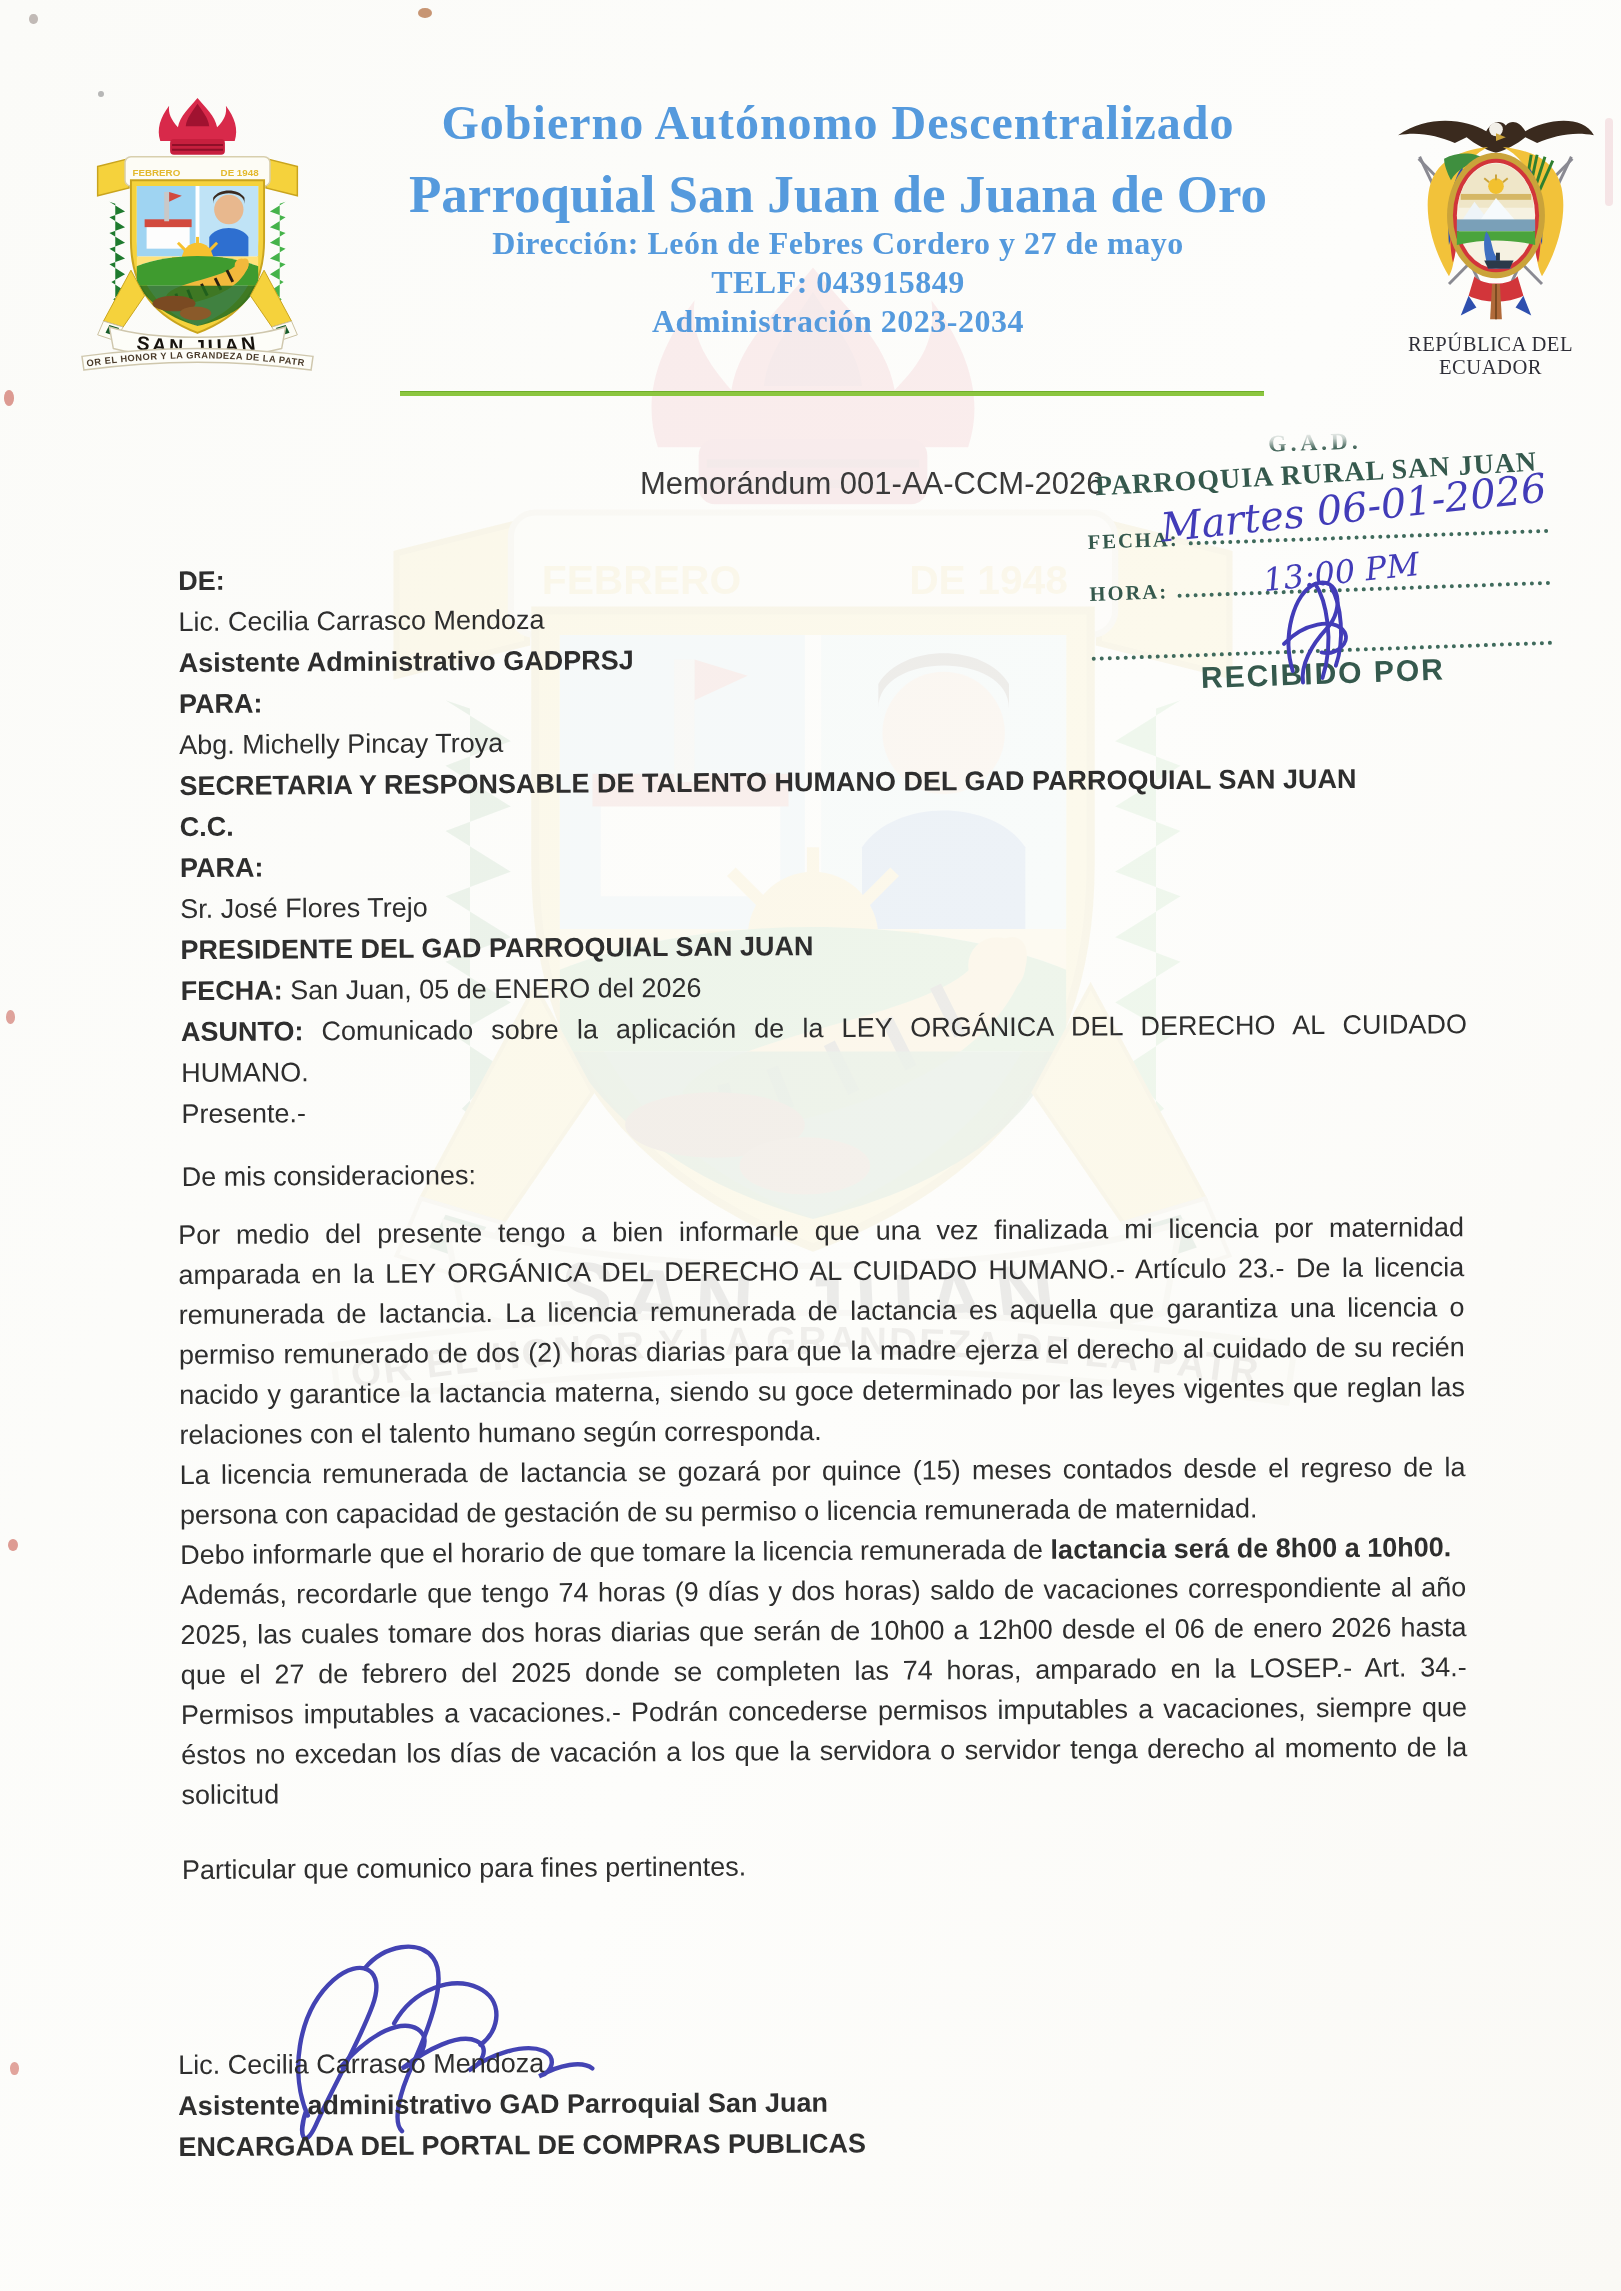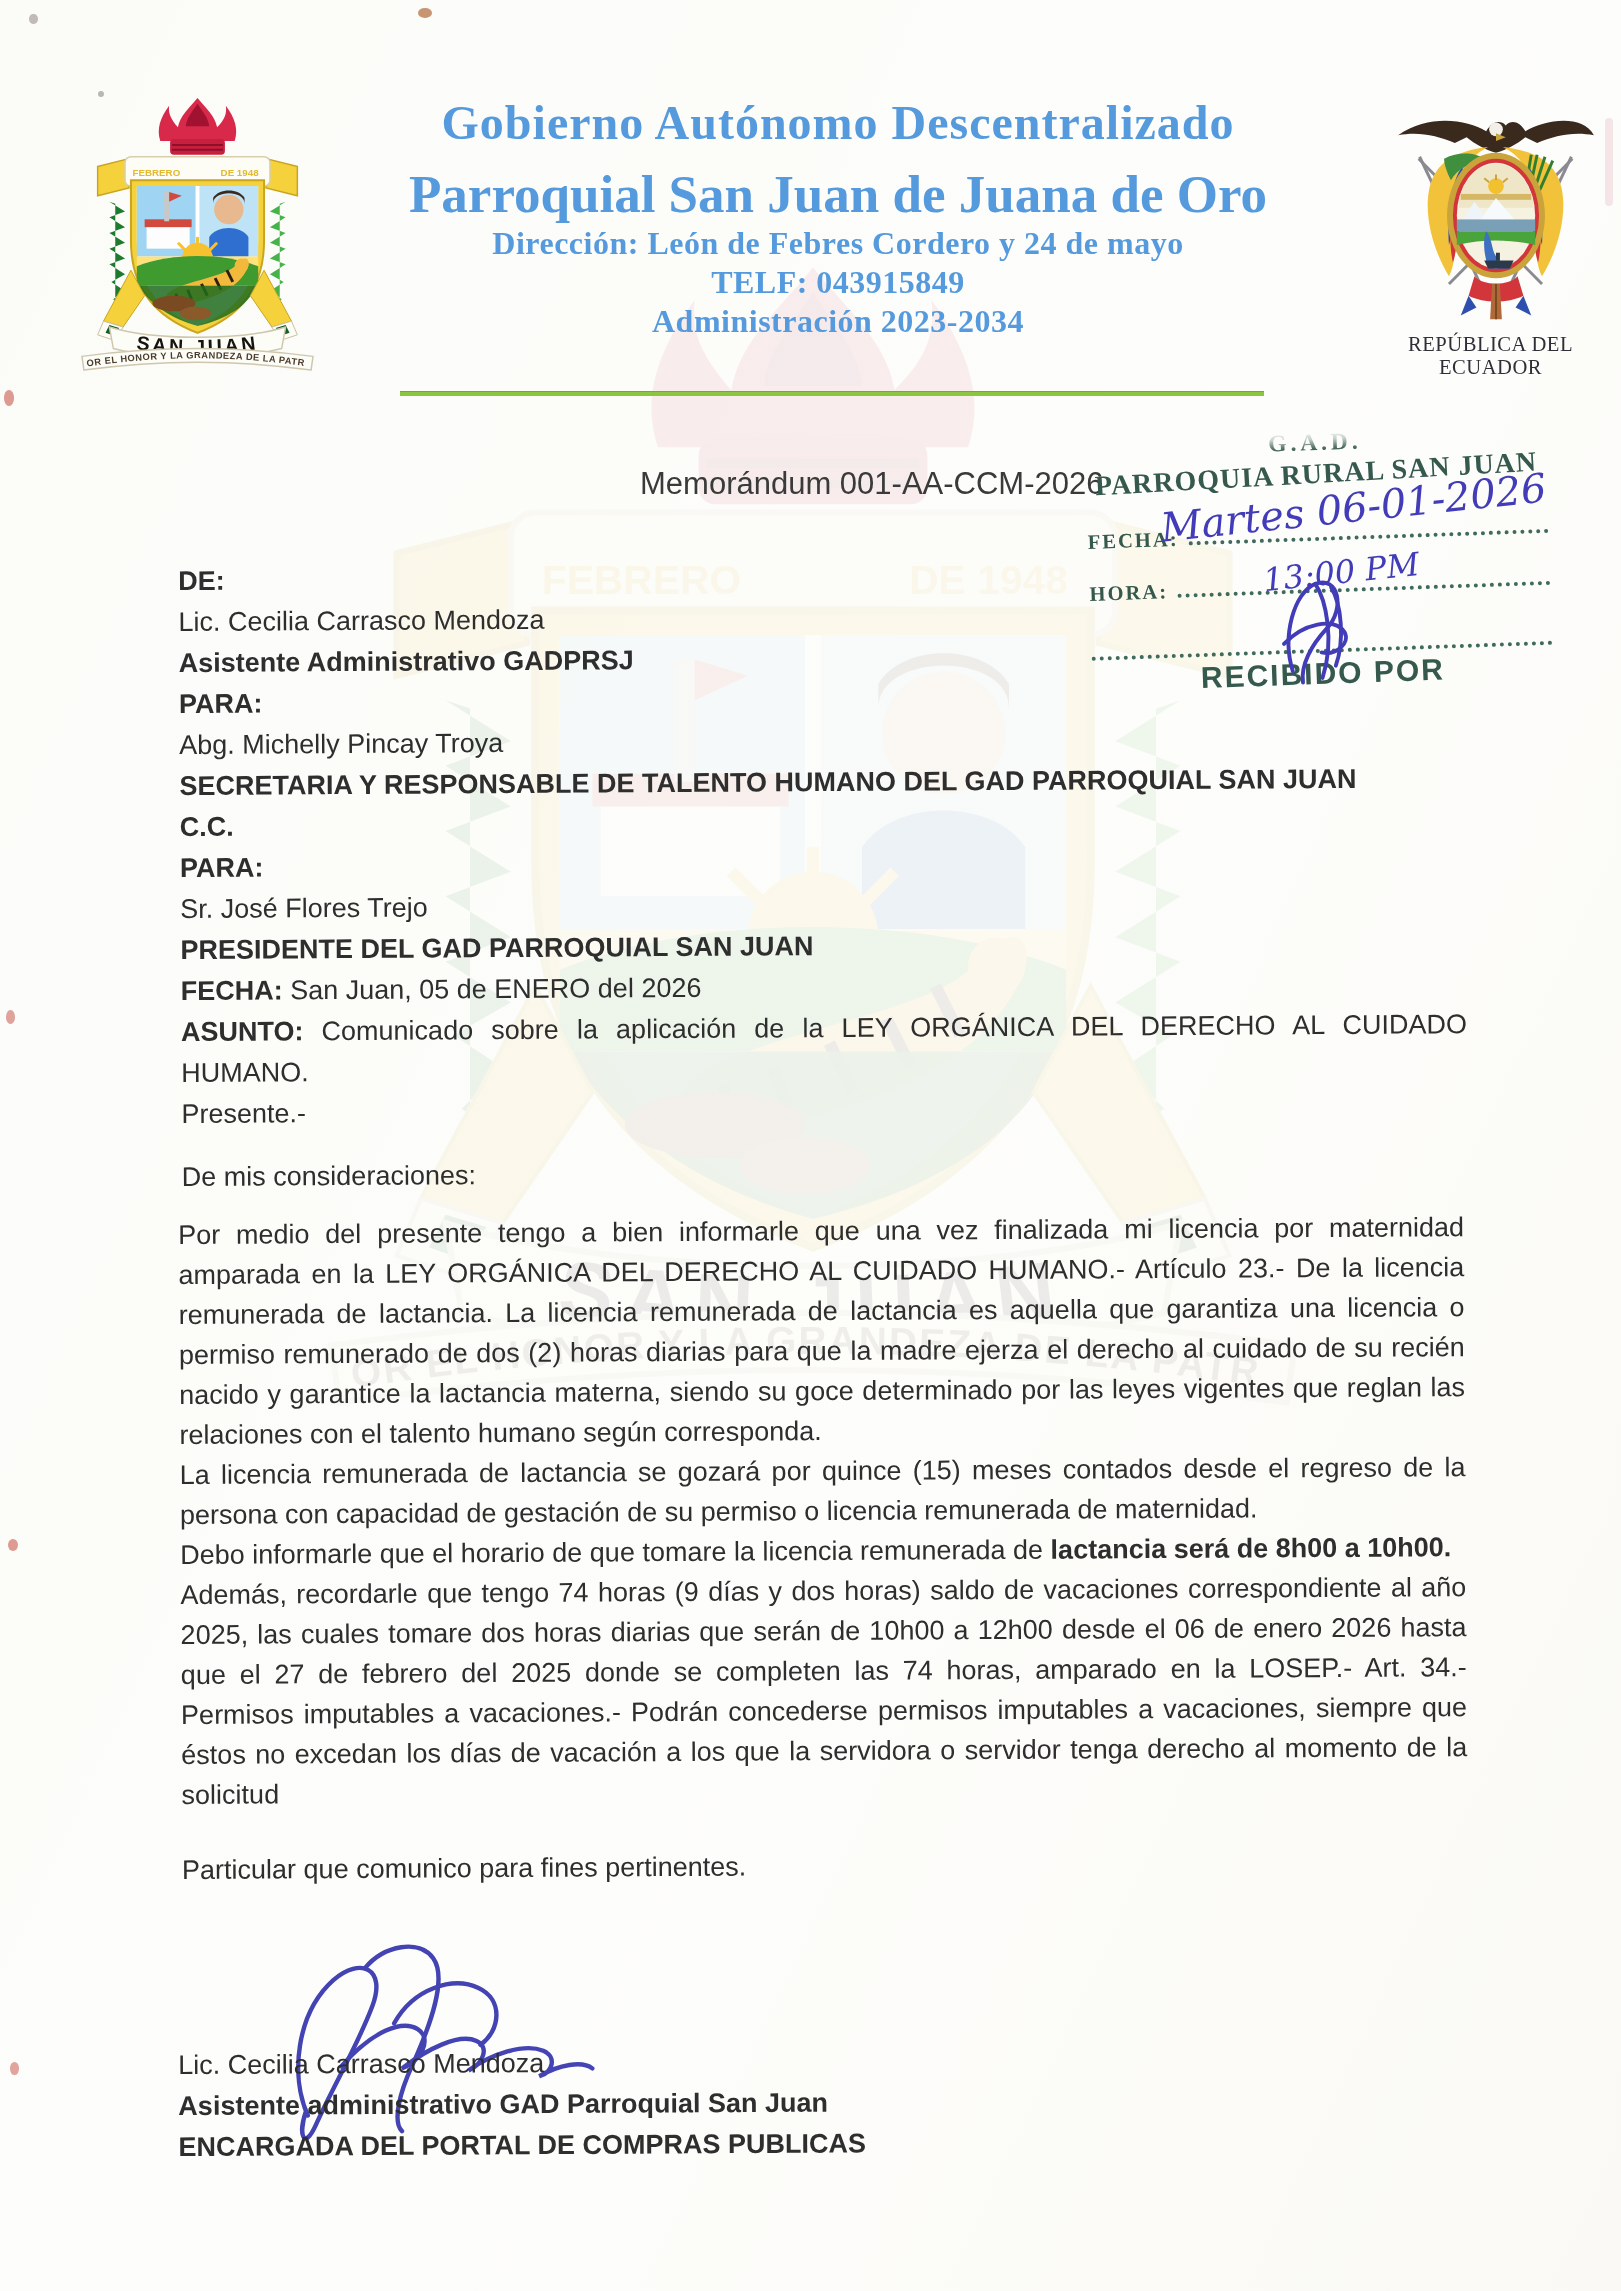--- a/index.html
+++ b/index.html
@@ -176,21 +176,21 @@
       <path id="sj-motto-path" d="M10,278 Q120,262 230,278" fill="none"></path>
       <text font-family="Liberation Sans, sans-serif" font-size="9.5" font-weight="bold" fill="#4a3b2a" letter-spacing="0.5">
         <textPath href="#sj-motto-path" startOffset="50%" text-anchor="middle">POR EL HONOR Y LA GRANDEZA DE LA PATRIA</textPath>
       </text>
     </g>
   </svg>
 
   <div class="header-center">
     <div class="org1">Gobierno Autónomo Descentralizado</div>
     <div class="org2">Parroquial San Juan de Juana de Oro</div>
-    <div class="hinfo">Dirección: León de Febres Cordero y 24 de mayo</div>
+    <div class="hinfo">Dirección: León de Febres Cordero y 27 de mayo</div>
     <div class="hinfo">TELF: 043915849</div>
     <div class="hinfo">Administración 2023-2034</div>
   </div>
   <div class="header-rule"></div>
 
   <svg class="crest-right" width="211" height="235" viewBox="0 0 215 240">
 
     <path d="M8,38 C40,16 78,22 98,34 C104,24 112,22 118,28 C124,22 132,24 138,34 C158,22 196,16 208,38 C188,34 168,38 150,46 L138,40 C128,48 120,52 108,56 C96,52 88,48 78,40 L66,46 C48,38 28,34 8,38 Z" fill="#3a2a1e"></path>
     <circle cx="108" cy="32" r="7" fill="#f2efe8"></circle>
     <path d="M108,36 L118,40 L108,44 Z" fill="#caa33a"></path>

